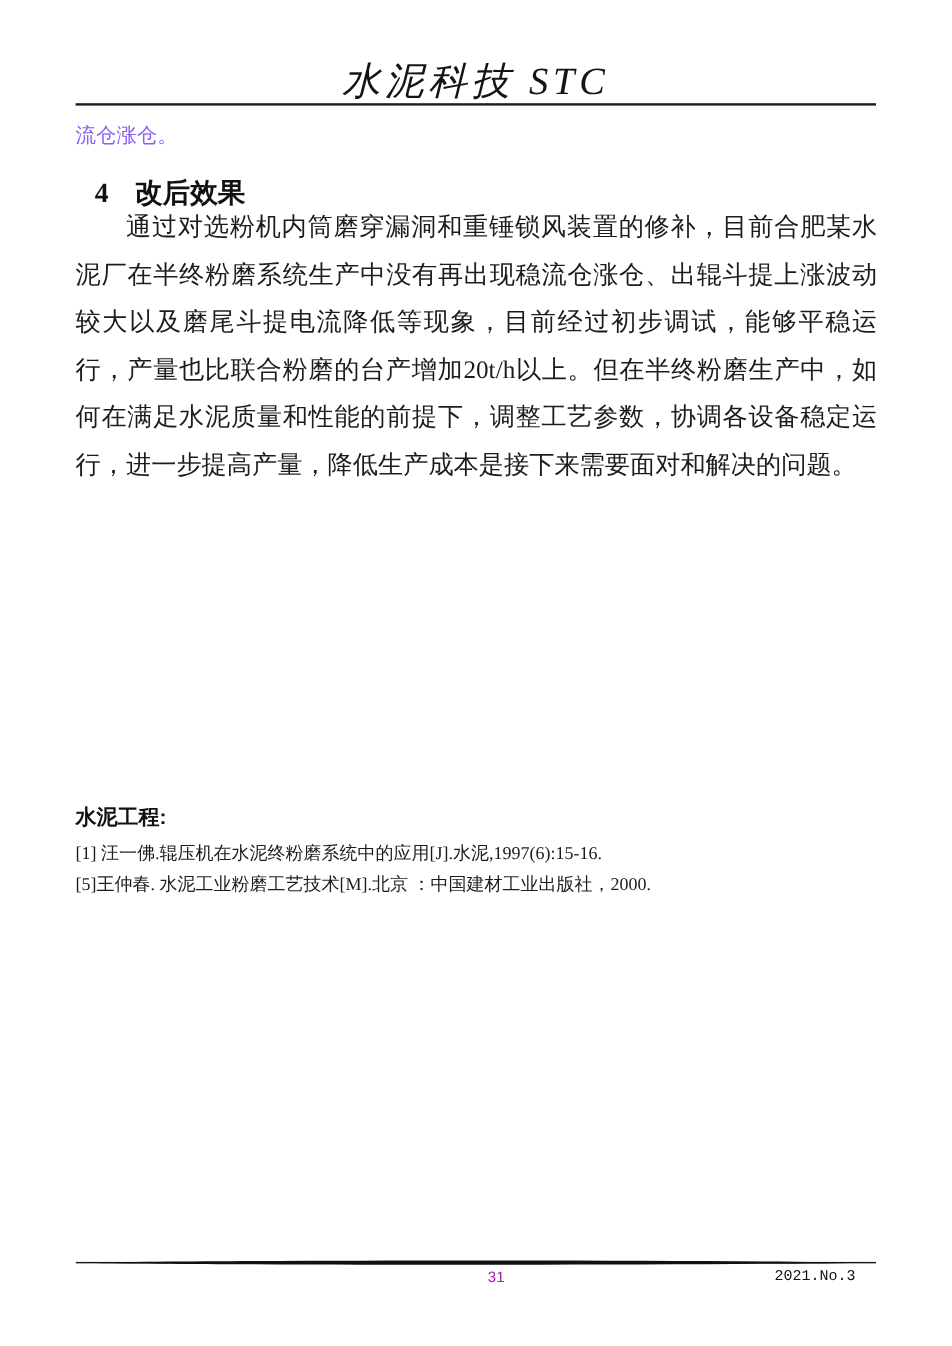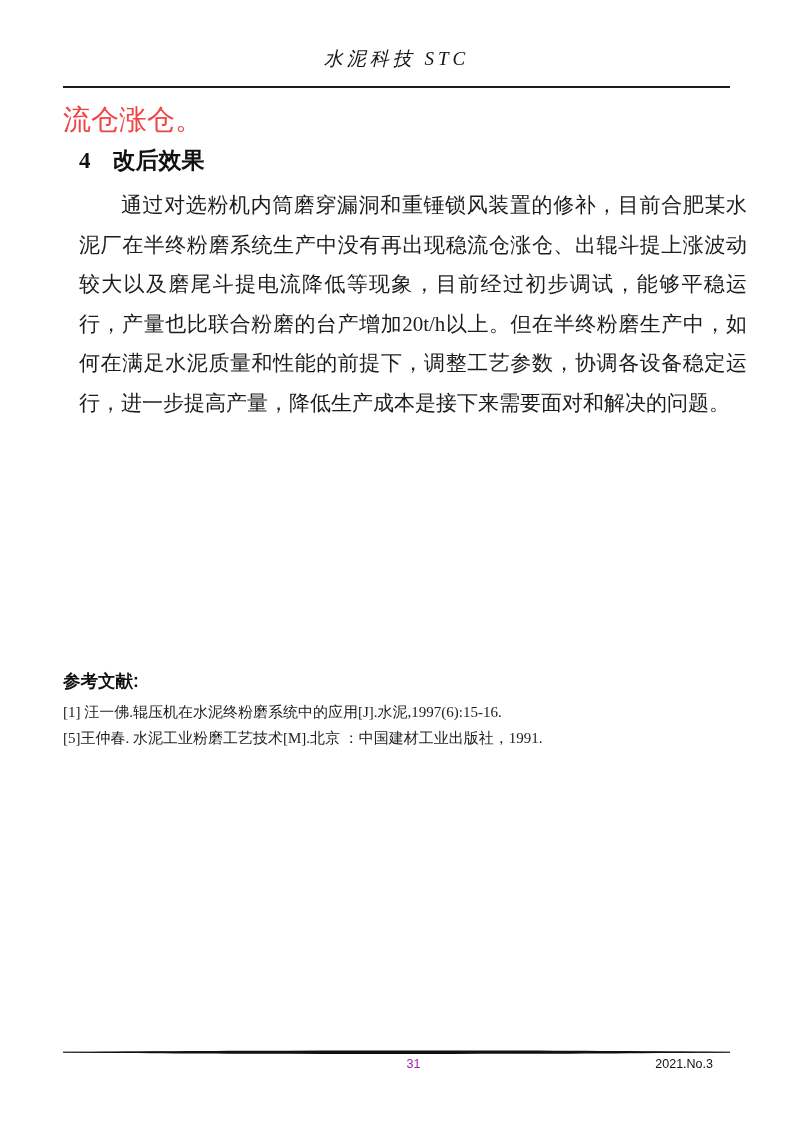--- a/index.html
+++ b/index.html
@@ -18,42 +18,42 @@
     overflow: hidden;
   }
 
   
   .journal-title {
     position: absolute;
     top: 46px;
     left: 0;
     width: 100%;
     text-align: center;
-    font-size: 19px;
+    font-size: 32px;
     letter-spacing: 4px;
     font-style: italic;
     font-weight: 500;
     color: #141414;
   }
   .header-rule {
     position: absolute;
     top: 86px;
     left: 63px;
     width: 667px;
     height: 0;
     border-top: 2.5px solid #1c1c1c;
   }
 
   
   .carryover-text {
     position: absolute;
     top: 101px;
     left: 63px;
-    font-size: 28px;
-    color: #ef4444;
+    font-size: 17px;
+    color: #8b5cf6;
   }
   .section-heading {
     position: absolute;
     top: 129px;
     left: 63px;
     font-family: "Liberation Sans", "DejaVu Sans", sans-serif;
     font-size: 23px;
     font-weight: bold;
     color: #111;
     margin: 16px;
@@ -66,21 +66,21 @@
     position: absolute;
     top: 170px;
     left: 63px;
     width: 668px;
     font-size: 21px;
     line-height: 39.5px;
     text-align: justify;
     text-align-last: left;
     text-indent: 2em;
     color: #1c1c1c;
-    margin: 16px;
+    margin: 0;
   }
 
   
   .references-heading {
     position: absolute;
     top: 669px;
     left: 63px;
     font-family: "Liberation Sans", "DejaVu Sans", sans-serif;
     font-size: 17.5px;
     font-weight: bold;
@@ -116,21 +116,21 @@
     width: 100%;
     text-align: center;
     font-family: "Liberation Sans", "DejaVu Sans", sans-serif;
     font-size: 12.5px;
     color: #a21caf;
   }
   .footer-issue {
     position: absolute;
     top: 1057px;
     right: 80px;
-    font-family: Liberation Sans, sans-serif;
+    font-family: Liberation Mono, monospace;
     font-size: 12.5px;
     color: #111;
     text-align: right;
   }
 </style>
 </head>
 <body>
 
 <div class="page">
 
@@ -138,24 +138,24 @@
   <div class="header-rule"></div>
 
   <div class="carryover-text">流仓涨仓。</div>
 
   <h2 class="section-heading">
     <span class="sec-num">4</span><span>改后效果</span>
   </h2>
 
   <p class="main-paragraph">通过对选粉机内筒磨穿漏洞和重锤锁风装置的修补，目前合肥某水泥厂在半终粉磨系统生产中没有再出现稳流仓涨仓、出辊斗提上涨波动较大以及磨尾斗提电流降低等现象，目前经过初步调试，能够平稳运行，产量也比联合粉磨的台产增加20t/h以上。但在半终粉磨生产中，如何在满足水泥质量和性能的前提下，调整工艺参数，协调各设备稳定运行，进一步提高产量，降低生产成本是接下来需要面对和解决的问题。</p>
 
-  <h3 class="references-heading">参考文献:</h3>
+  <h3 class="references-heading">水泥工程:</h3>
   <div class="references-list">
     <div class="ref-line">[1] 汪一佛.辊压机在水泥终粉磨系统中的应用[J].水泥,1997(6):15-16.</div>
-    <div class="ref-line">[5]王仲春. 水泥工业粉磨工艺技术[M].北京 ：中国建材工业出版社，1991.</div>
+    <div class="ref-line">[5]王仲春. 水泥工业粉磨工艺技术[M].北京 ：中国建材工业出版社，2000.</div>
   </div>
 
   <div class="footer-rule">
 
     <svg width="667" height="7" viewBox="0 0 667 7" preserveAspectRatio="none" aria-hidden="true">
       <rect x="0" y="2.6" width="667" height="1.2" fill="#1c1c1c"></rect>
       <path d="M0,3.2 C 160,0.8 500,0.8 667,3.2 C 500,5.6 160,5.6 0,3.2 Z" fill="#111"></path>
     </svg>
   </div>
   <div class="footer-page-number">31</div>

